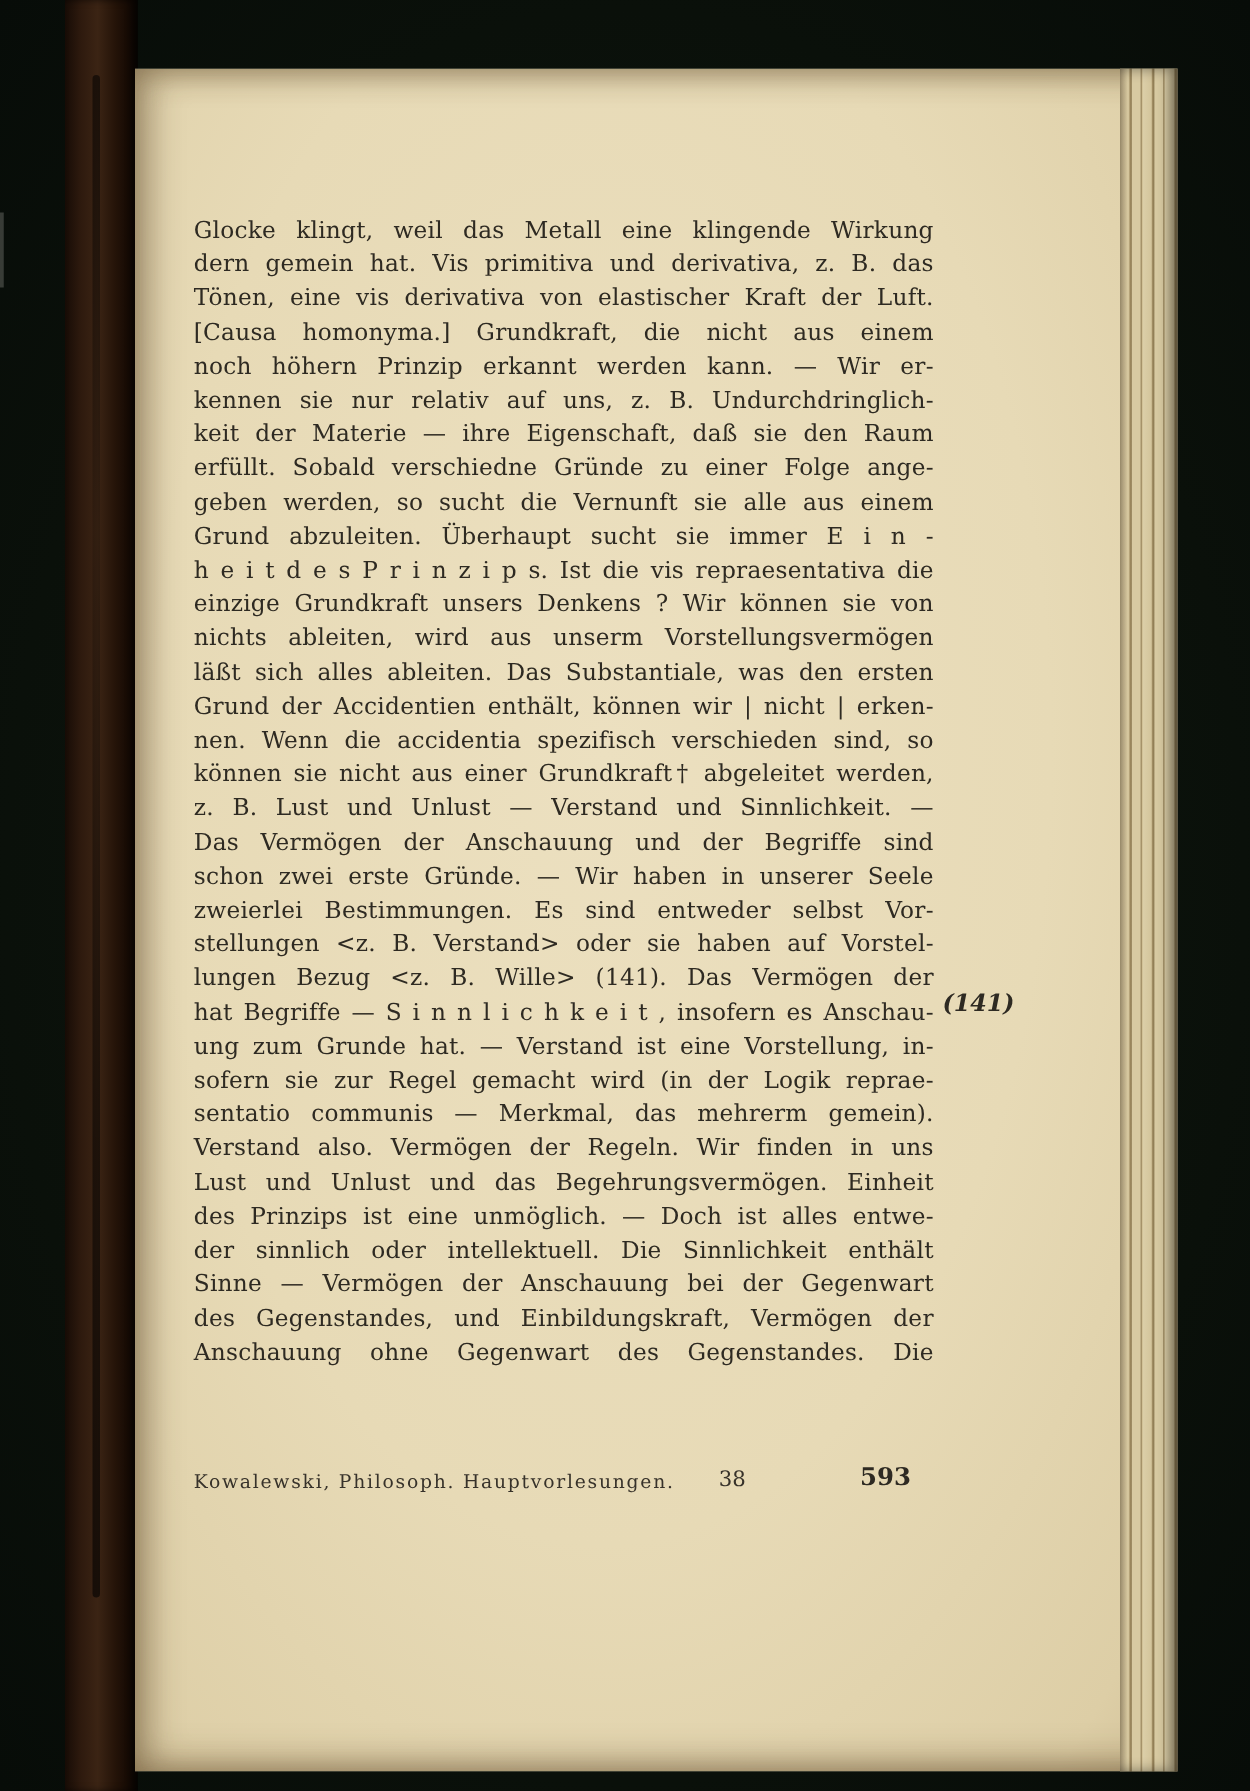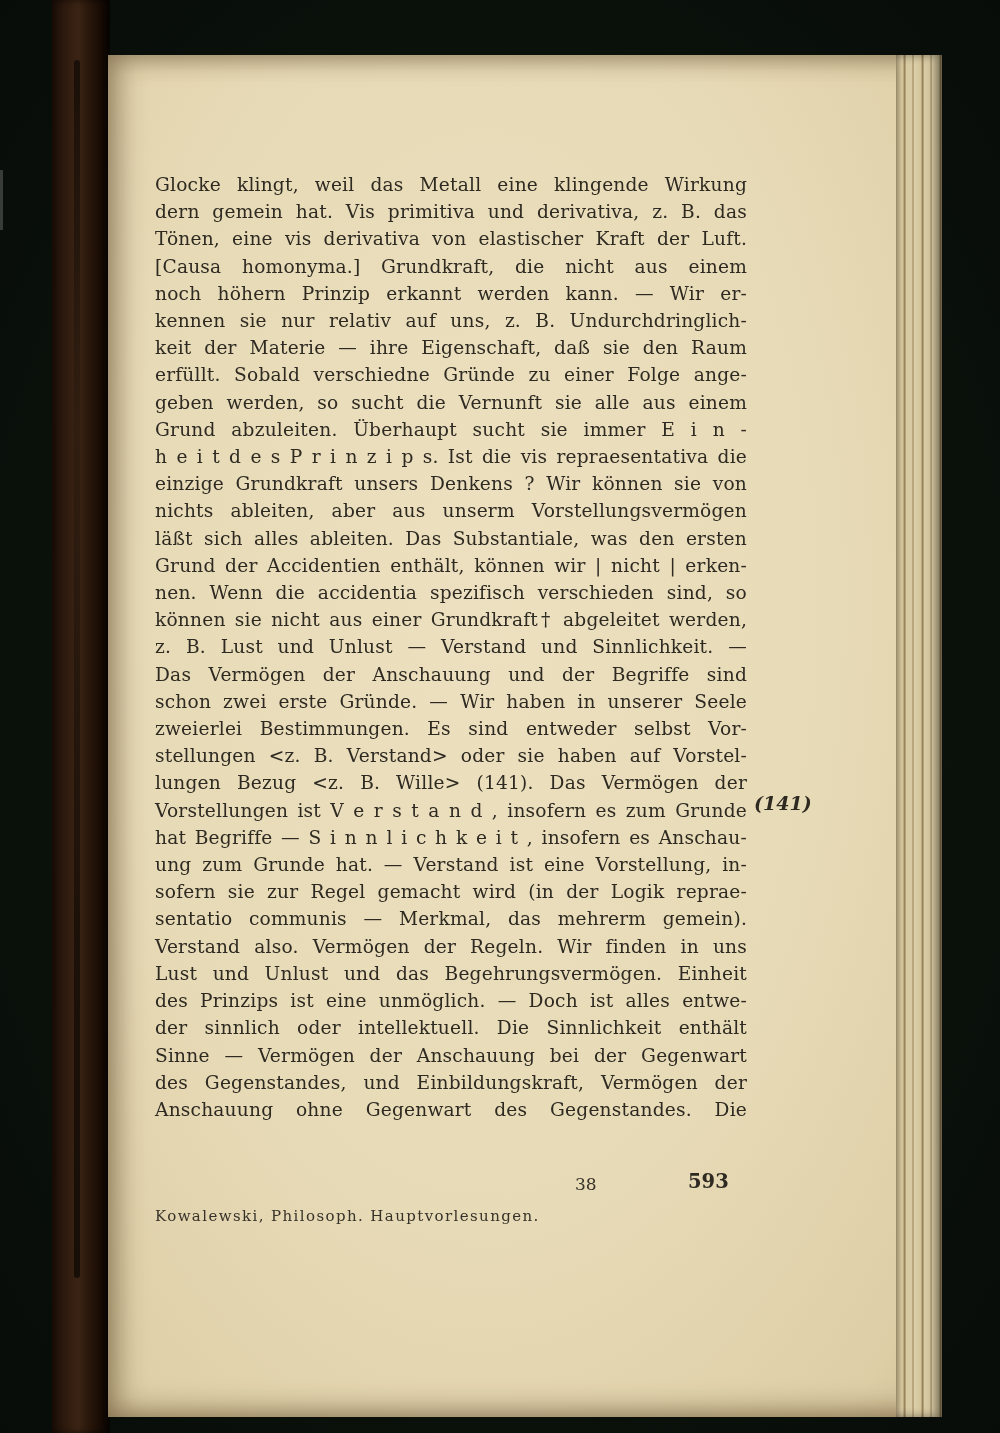--- a/index.html
+++ b/index.html
@@ -117,21 +117,20 @@
     width: 592px;
     height: 30px;
     color: #37322a;
   }
   .footer .sig {
     position: absolute;
     left: 0;
     top: 4px;
     font-size: 15px;
     letter-spacing: 1.4px;
-    margin-top: 31px;
   }
   .footer .sheet {
     position: absolute;
     left: 420px;
     top: 2px;
     font-size: 17px;
   }
   .footer .pagenum {
     position: absolute;
     left: 533px;
@@ -166,32 +165,31 @@
         <div class="line">Tönen, eine vis derivativa von elastischer Kraft der Luft.</div>
         <div class="line">[Causa  homonyma.]  Grundkraft,  die  nicht  aus  einem</div>
         <div class="line">noch höhern Prinzip erkannt werden kann. — Wir er-</div>
         <div class="line">kennen sie nur relativ auf uns, z. B. Undurchdringlich-</div>
         <div class="line">keit der Materie — ihre Eigenschaft, daß sie den Raum</div>
         <div class="line">erfüllt.  Sobald verschiedne Gründe zu einer Folge ange-</div>
         <div class="line">geben werden, so sucht die Vernunft sie alle aus einem</div>
         <div class="line">Grund abzuleiten.  Überhaupt sucht sie immer E i n -</div>
         <div class="line">h e i t  d e s  P r i n z i p s.  Ist die vis repraesentativa die</div>
         <div class="line">einzige Grundkraft unsers Denkens ? Wir können sie von</div>
-        <div class="line">nichts ableiten, aber aus unserm Vorstellungsvermögen</div>
+        <div class="line">nichts ableiten, wird aus unserm Vorstellungsvermögen</div>
         <div class="line">läßt sich alles ableiten.  Das Substantiale, was den ersten</div>
         <div class="line">Grund der Accidentien enthält, können wir | nicht | erken-</div>
         <div class="line">nen.  Wenn die accidentia spezifisch verschieden sind, so</div>
         <div class="line">können sie nicht aus einer Grundkraft† abgeleitet werden,</div>
         <div class="line">z. B. Lust und Unlust — Verstand und Sinnlichkeit. —</div>
         <div class="line">Das Vermögen der Anschauung und der Begriffe sind</div>
         <div class="line">schon zwei erste Gründe. — Wir haben in unserer Seele</div>
         <div class="line">zweierlei Bestimmungen.  Es sind entweder selbst Vor-</div>
         <div class="line">stellungen &lt;z. B. Verstand&gt; oder sie haben auf Vorstel-</div>
         <div class="line">lungen Bezug &lt;z. B. Wille&gt;  (141). Das Vermögen der</div>
-        <div class="line">Vorstellungen ist V e r s t a n d , insofern es zum Grunde</div>
         <div class="line">hat Begriffe — S i n n l i c h k e i t , insofern es Anschau-</div>
         <div class="line">ung zum Grunde hat. — Verstand ist eine Vorstellung, in-</div>
         <div class="line">sofern sie zur Regel gemacht wird (in der Logik reprae-</div>
         <div class="line">sentatio communis — Merkmal, das mehrerm gemein).</div>
         <div class="line">Verstand also. Vermögen der Regeln.  Wir finden in uns</div>
         <div class="line">Lust und Unlust und das Begehrungsvermögen.  Einheit</div>
         <div class="line">des Prinzips ist eine unmöglich. — Doch ist alles entwe-</div>
         <div class="line">der sinnlich oder intellektuell.  Die Sinnlichkeit enthält</div>
         <div class="line">Sinne — Vermögen der Anschauung bei der Gegenwart</div>
         <div class="line">des Gegenstandes, und Einbildungskraft, Vermögen der</div>

